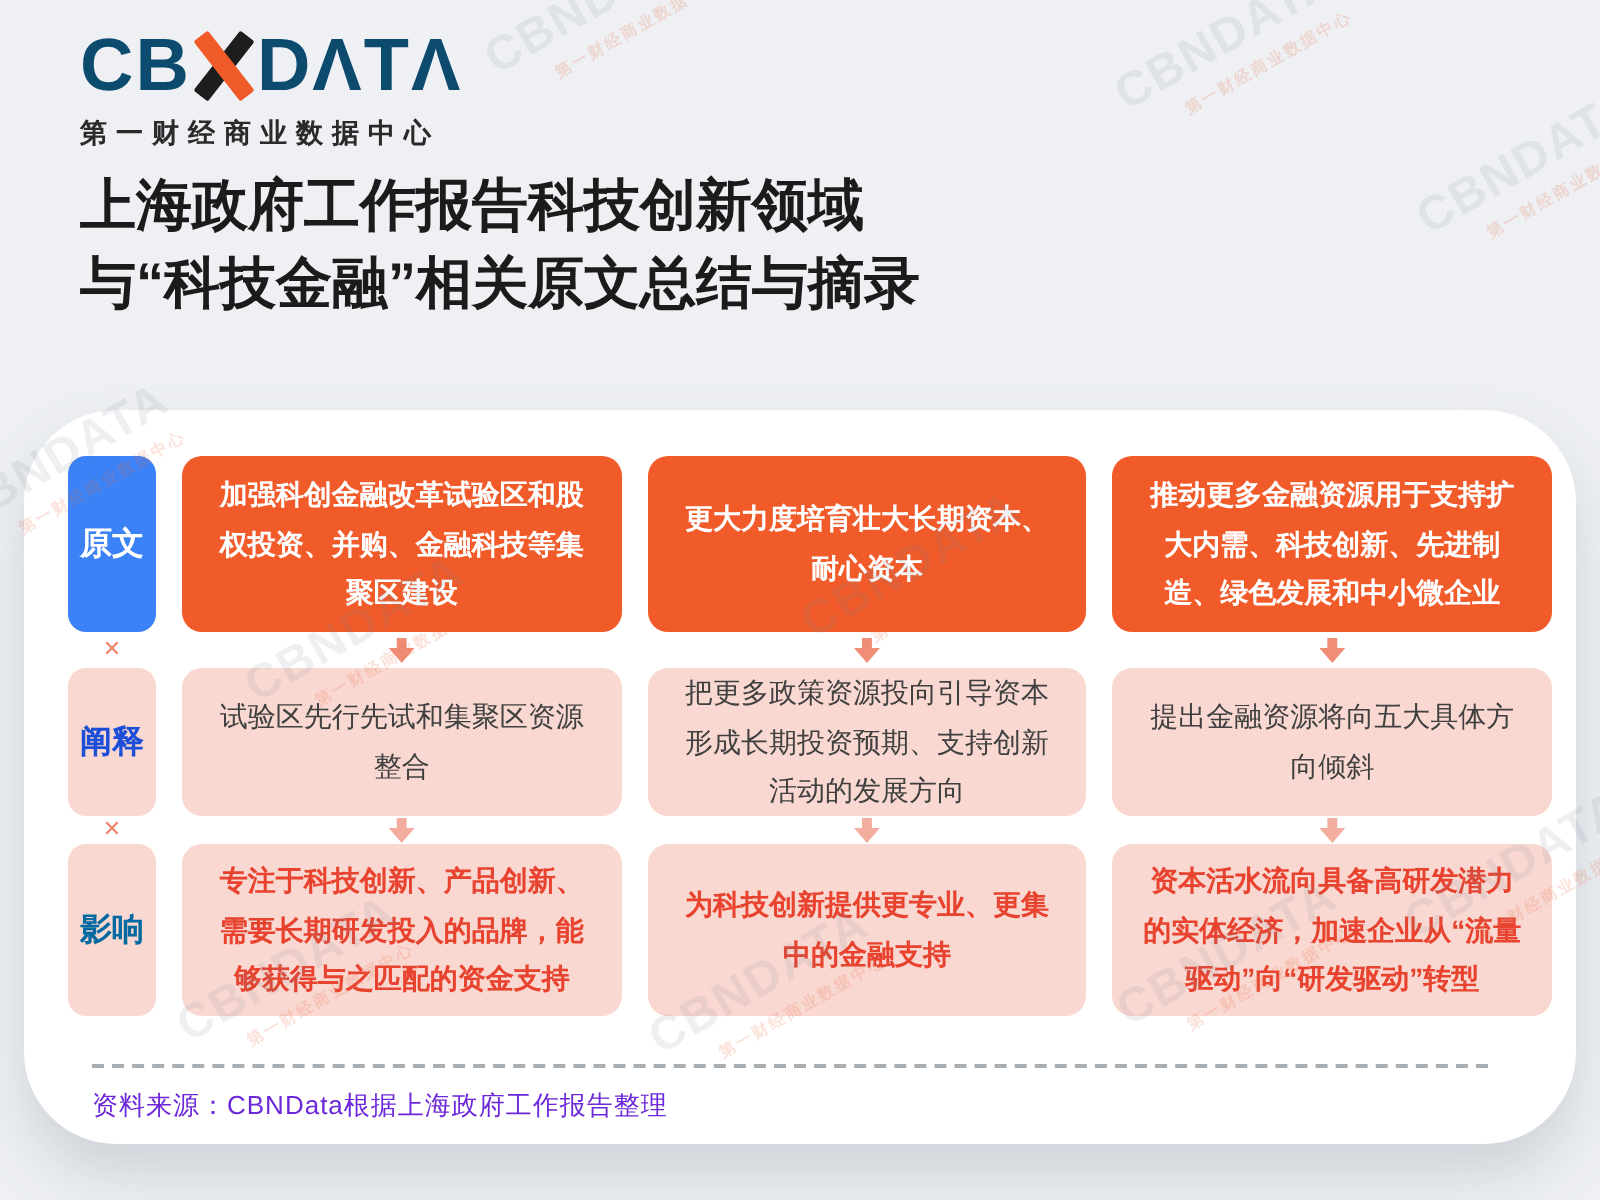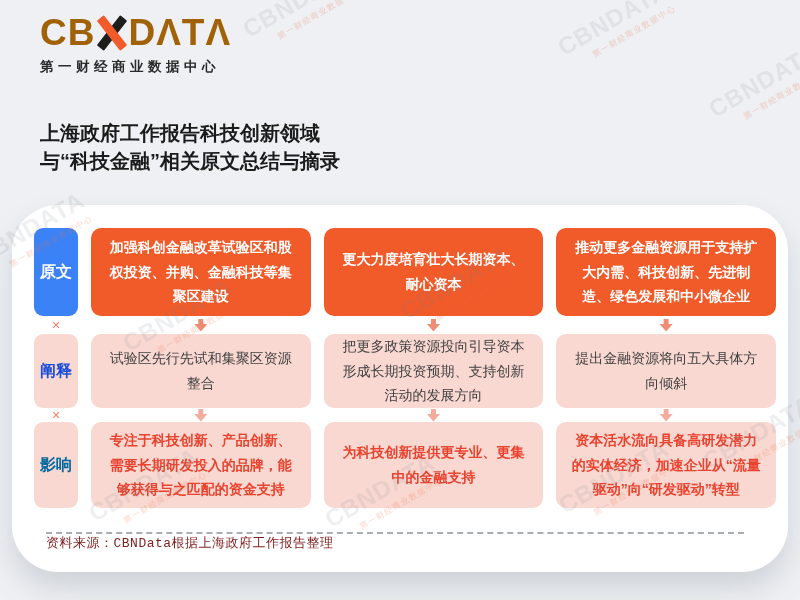--- a/index.html
+++ b/index.html
@@ -9,28 +9,28 @@
   .page { position:relative; width:800px; height:600px; background:#EEF0F3; overflow:hidden; }
 
   
   .wm-layer { position:absolute; inset:0; z-index:6; pointer-events:none; }
   .wm { position:absolute; transform:rotate(-30deg); }
   .wm-b { display:block; font-size:24px; font-weight:800; letter-spacing:1px; color:rgba(125,135,148,.13); }
   .wm-s { display:block; margin:2px 0 0 26px; font-size:8px; font-weight:700; letter-spacing:1.5px; color:rgba(235,110,70,.20); }
 
   
   .logo { position:absolute; left:40px; top:14px; z-index:2; }
-  .brand { display:flex; align-items:center; font-size:37px; font-weight:800; color:#a16207; letter-spacing:1px; line-height:1; }
+  .brand { display:flex; align-items:center; font-size:37px; font-weight:800; color:#0c4a6e; letter-spacing:1px; line-height:1; }
   .n-mark { position:relative; width:29px; height:33px; margin:0 2px; display:inline-block; }
   .n-bar { position:absolute; left:50%; top:50%; width:9px; height:38px; border-radius:1px; }
   .n-bar.black { background:#1D1D1D; transform:translate(-50%,-50%) rotate(38deg); }
   .n-bar.orange { background:#F15A29; transform:translate(-50%,-50%) rotate(-38deg); }
   .brand-sub { margin-top:7px; font-size:13.5px; font-weight:700; color:#2A2A2A; letter-spacing:4.5px; }
 
-  .title { position:absolute; left:40px; top:84px; z-index:2; font-size:20px; font-weight:800; color:#1B1B1B; line-height:1.38;margin-top:36px; }
+  .title { position:absolute; left:40px; top:84px; z-index:2; font-size:28px; font-weight:800; color:#1B1B1B; line-height:1.38; }
   .title span { display:block; }
 
   
   .card { position:absolute; left:12px; top:205px; width:776px; height:367px; z-index:2;
           background:#FFFFFF; border-radius:46px; box-shadow:0 16px 28px rgba(125,135,150,.28); }
 
   .tgrid { position:absolute; left:22px; top:23px; right:12px;
            display:grid; grid-template-columns:44px 1fr 1fr 1fr;
            grid-template-rows:88px 18px 74px 14px 86px; column-gap:13px; }
 
@@ -49,21 +49,21 @@
   .sep-cell { display:flex; align-items:center; justify-content:center; }
   .xmark { color:#F2836B; font-size:11px; font-weight:700; line-height:1; }
   .arrow { width:13px; height:13px;
            clip-path:polygon(31% 0,69% 0,69% 42%,100% 42%,50% 100%,0 42%,31% 42%); }
   .arrow.dark  { background:#EF8D76; }
   .arrow.light { background:#F3AD9E; }
 
   
   .foot { position:absolute; left:34px; top:327px; right:44px; }
   .dash { border-top:2px dashed #A9AEB3; }
-  .source { font-size:13px; color:#7f1d1d; letter-spacing:.5px;font-family:Liberation Mono, monospace; }
+  .source { margin-top:10px; font-size:13px; color:#6d28d9; letter-spacing:.5px; }
 </style>
 </head>
 <body>
 
 <div class="page">
 
   <div class="wm-layer">
     <div class="wm" style="left:240px; top:-14px;">
         <span class="wm-b">CBNDATA</span>
         <span class="wm-s">第一财经商业数据中心</span>

